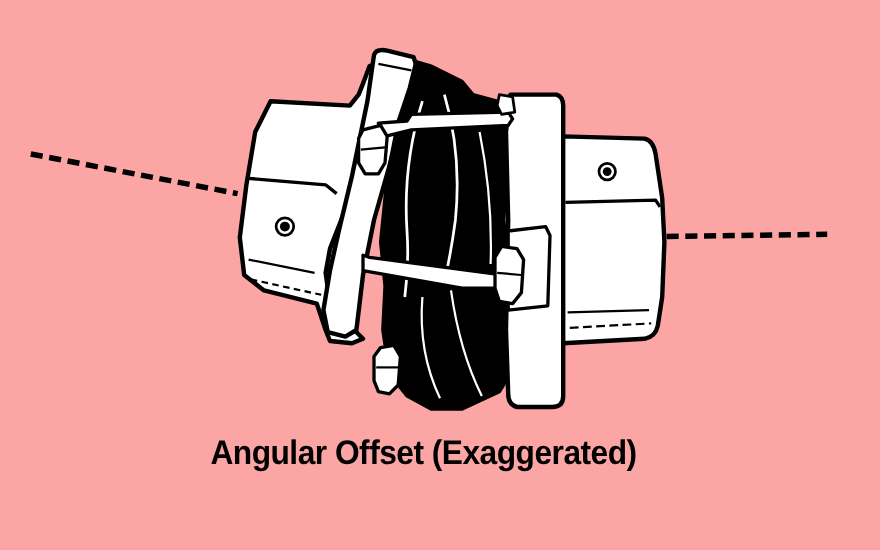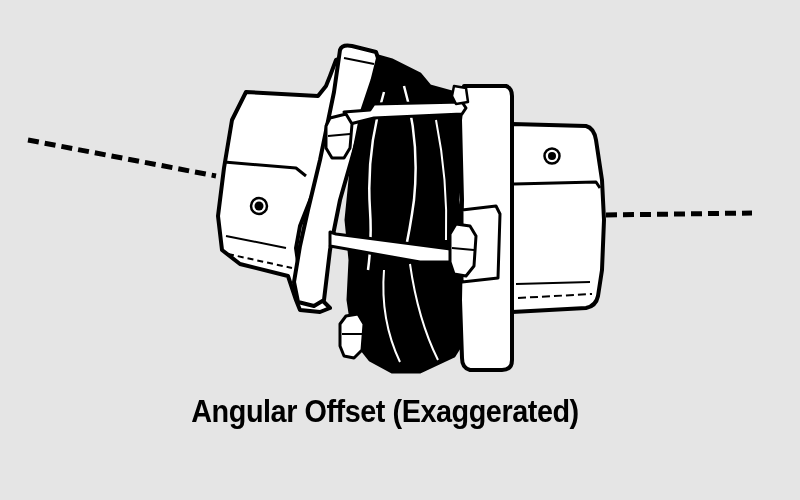--- a/index.html
+++ b/index.html
@@ -4,21 +4,21 @@
   <style>
     html, body {
       margin: 0;
       padding: 0;
       background: #ffffff;
     }
     .canvas {
       position: relative;
       width: 800px;
       height: 500px;
-      background: #e5e5e5;
+      background: #fca5a5;
       overflow: hidden;
     }
     .illustration {
       position: absolute;
       left: 0;
       top: 0;
       width: 800px;
       height: 390px;
     }
     .caption {

